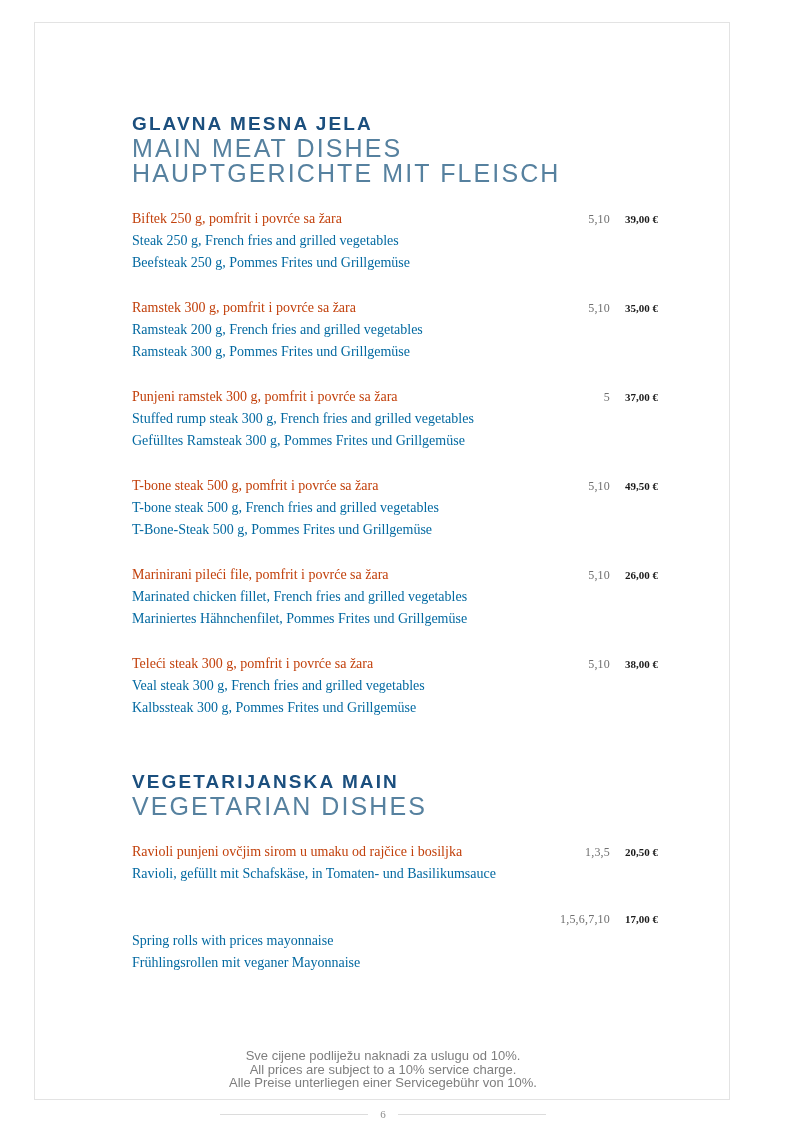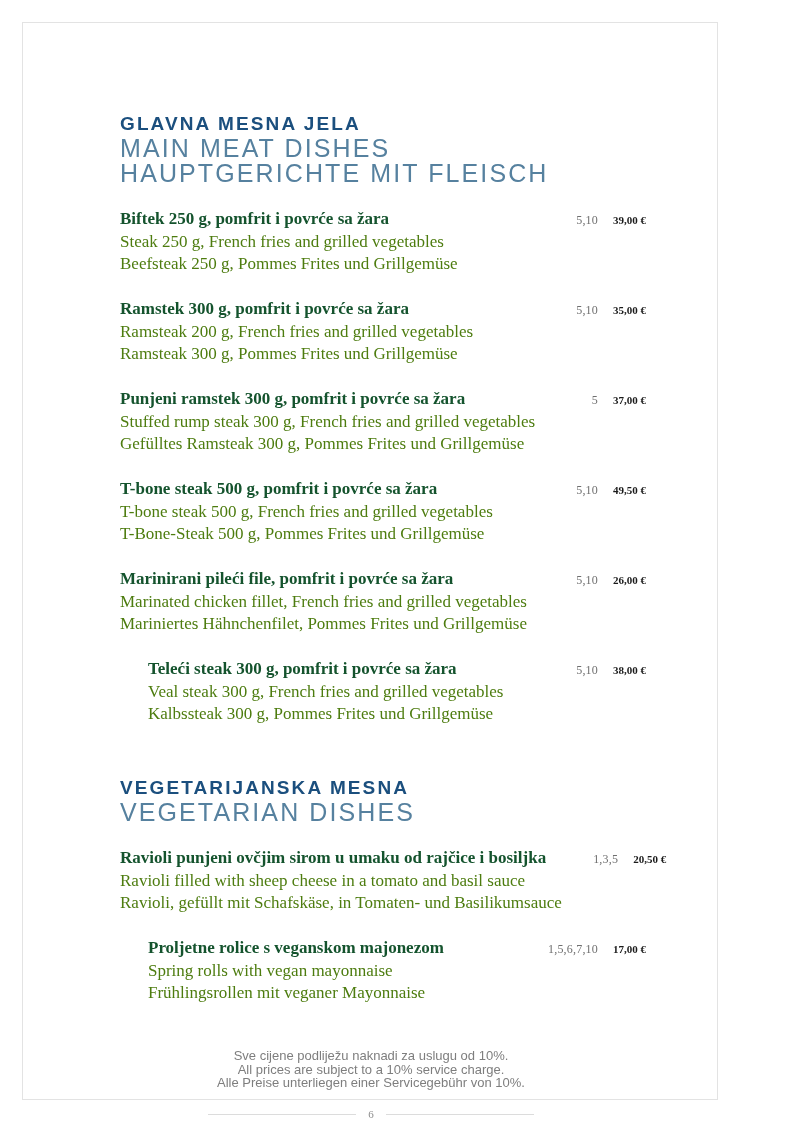--- a/index.html
+++ b/index.html
@@ -10,21 +10,21 @@
   body {
     width: 793px;
     height: 1122px;
     position: relative;
     font-family: "Liberation Serif", serif;
     -webkit-font-smoothing: antialiased;
   }
 
   .page-frame {
     position: absolute;
-    left: 22px;
+    left: 34px;
     top: 22px;
     width: 696px;
     height: 1078px;
     border: 1px solid #e3e3e3;
     box-sizing: border-box;
     background: #ffffff;
   }
 
   .content {
     position: absolute;
@@ -59,31 +59,31 @@
   .section-veg   { margin-top: 0; }
 
   
   .items {
     margin-top: 22px;
   }
   .item {
     position: relative;
     margin-bottom: 23px;
   }
-  .item:last-child { margin-bottom: 0; margin-left: 28px; }
+  .item:last-child { margin-bottom: 0; }
 
   .item-row {
     display: flex;
     align-items: baseline;
     width: 100%;
   }
   .item-title {
-    font-size: 17px;
-    font-weight: bold;
-    color: #14532d;
+    font-size: 14px;
+    font-weight: normal;
+    color: #c2410c;
     line-height: 22px;
     flex: 0 1 auto;
     white-space: nowrap;
   }
   .spacer { flex: 1 1 auto; }
 
   .allergens {
     font-size: 12px;
     color: #6f6f6f;
     line-height: 22px;
@@ -100,22 +100,22 @@
     line-height: 22px;
     width: 72px;
     flex: 0 0 72px;
     text-align: left;
     padding-left: 15px;
     box-sizing: border-box;
     white-space: nowrap;
   }
 
   .item-desc {
-    font-size: 17px;
-    color: #4d7c0f;
+    font-size: 14px;
+    color: #0369a1;
     line-height: 22px;
     white-space: nowrap;
   }
 
   .section-gap { height: 50px; }
 
   
   .footer-note {
     position: absolute;
     left: 22px;
@@ -233,45 +233,43 @@
           <div class="item-desc">Kalbssteak 300 g, Pommes Frites und Grillgemüse</div>
         </div>
 
       </div>
     </div>
 
     <div class="section-gap"></div>
 
     <div class="section section-veg">
       <div class="section-head">
-        <span class="line-1">VEGETARIJANSKA MESNA</span>
+        <span class="line-1">VEGETARIJANSKA MAIN</span>
         <span class="line-2">VEGETARIAN DISHES</span>
       </div>
 
       <div class="items">
 
         <div class="item">
           <div class="item-row">
             <div class="item-title">Ravioli punjeni ovčjim sirom u umaku od rajčice i bosiljka</div>
             <div class="spacer"></div>
             <div class="allergens">1,3,5</div>
             <div class="price">20,50 €</div>
           </div>
-          <div class="item-desc">Ravioli filled with sheep cheese in a tomato and basil sauce</div>
           <div class="item-desc">Ravioli, gefüllt mit Schafskäse, in Tomaten- und Basilikumsauce</div>
         </div>
 
         <div class="item">
           <div class="item-row">
-            <div class="item-title">Proljetne rolice s veganskom majonezom</div>
             <div class="spacer"></div>
             <div class="allergens">1,5,6,7,10</div>
             <div class="price">17,00 €</div>
           </div>
-          <div class="item-desc">Spring rolls with vegan mayonnaise</div>
+          <div class="item-desc">Spring rolls with prices mayonnaise</div>
           <div class="item-desc">Frühlingsrollen mit veganer Mayonnaise</div>
         </div>
 
       </div>
     </div>
 
   </div>
 
   <div class="footer-note" style="left:0; width:696px;">
     <span>Sve cijene podliježu naknadi za uslugu od 10%.</span>

